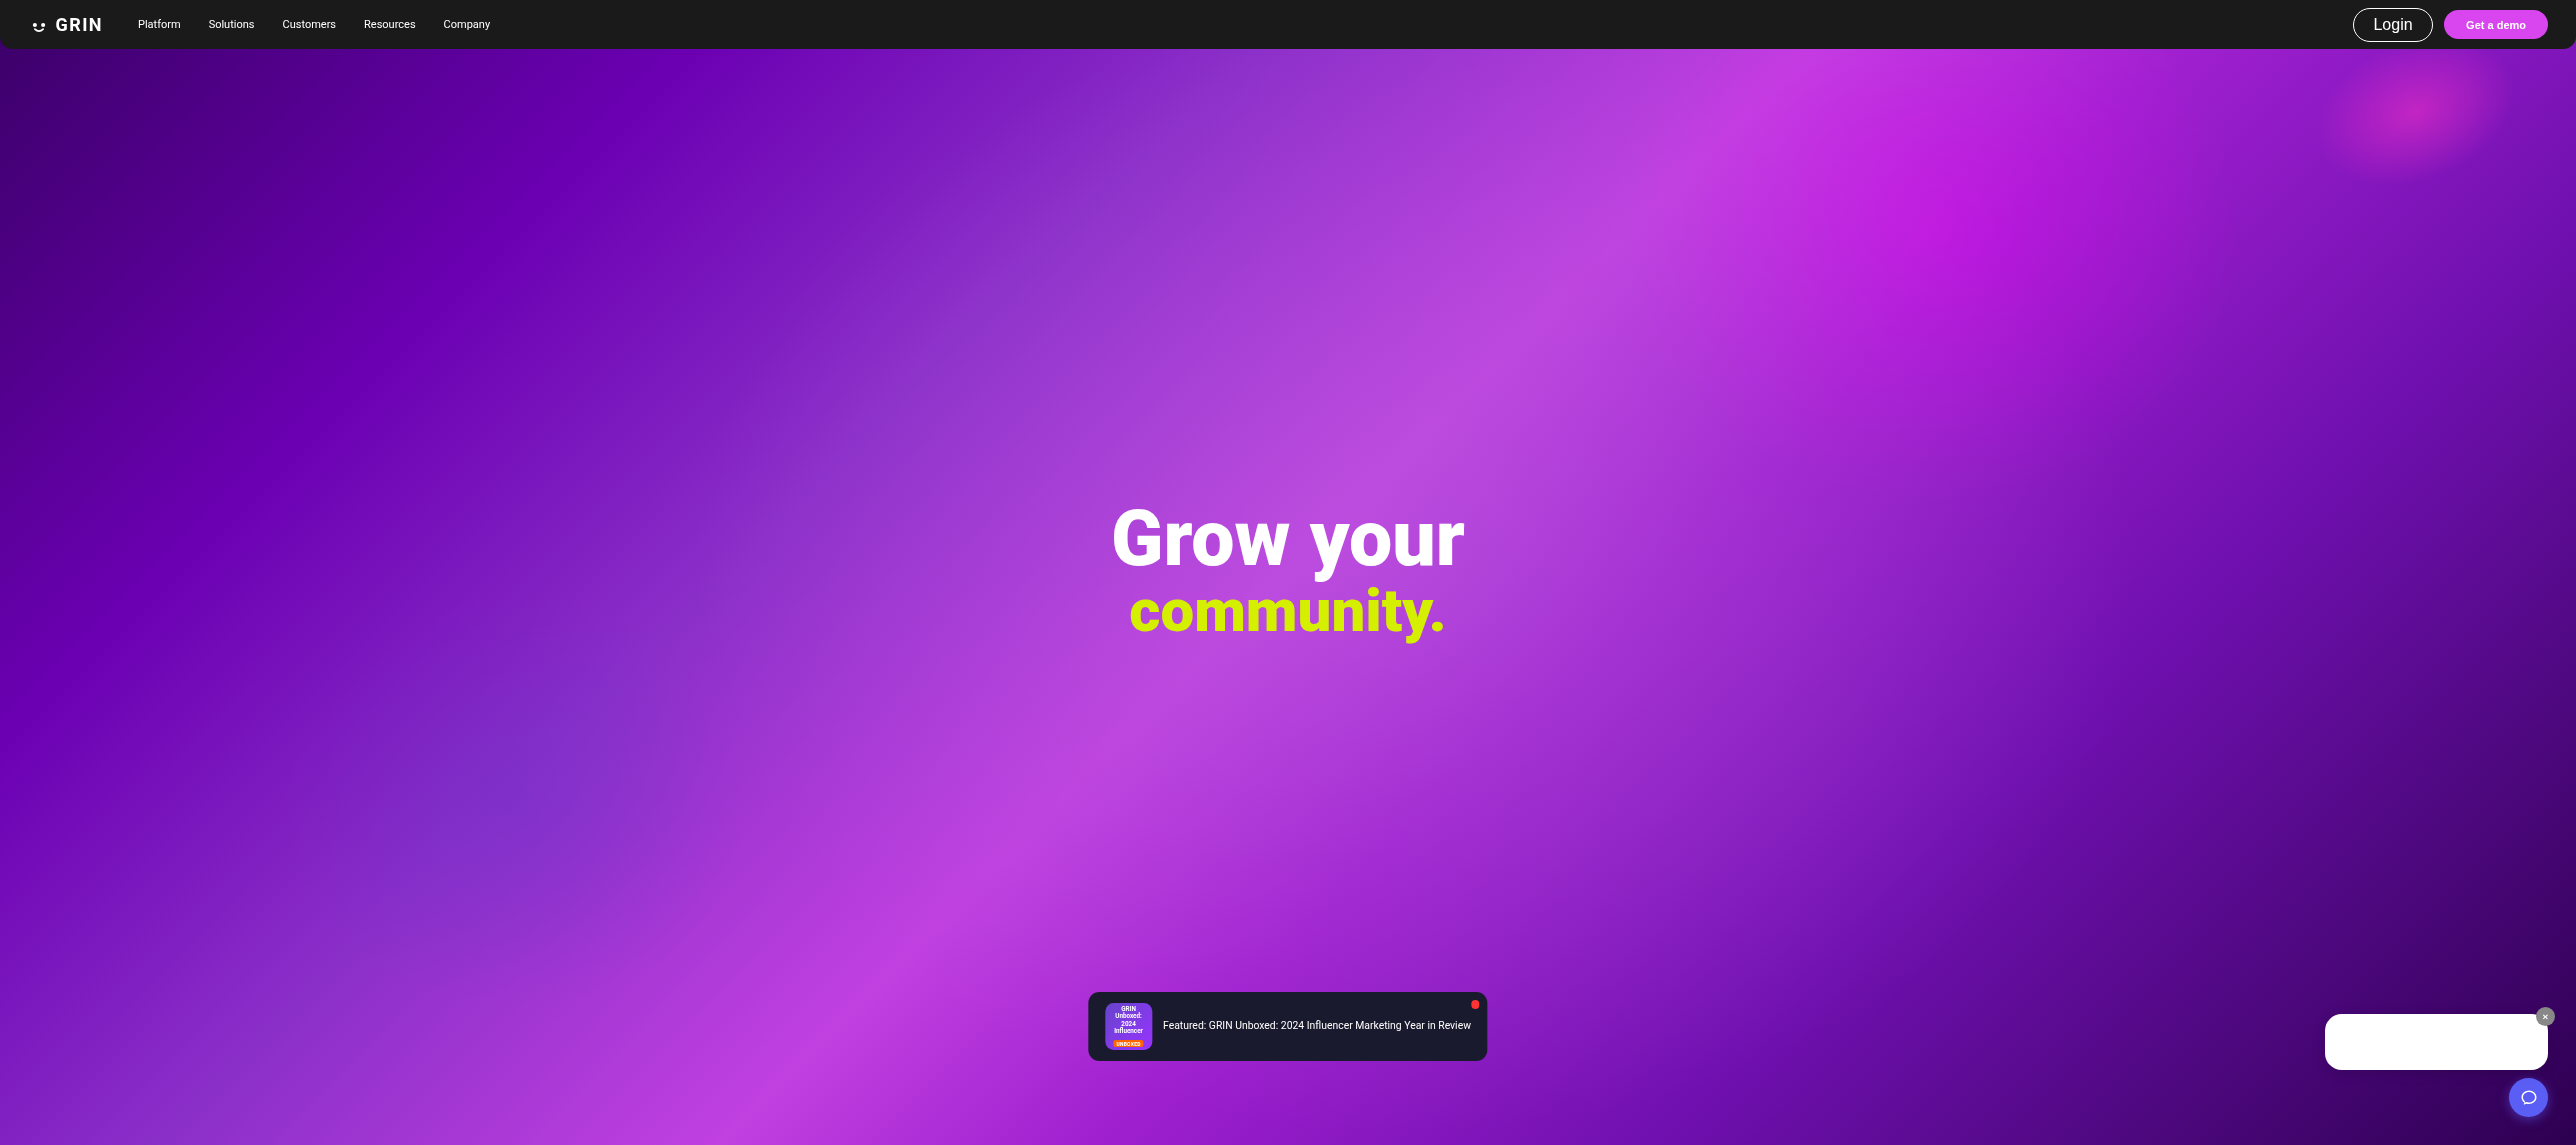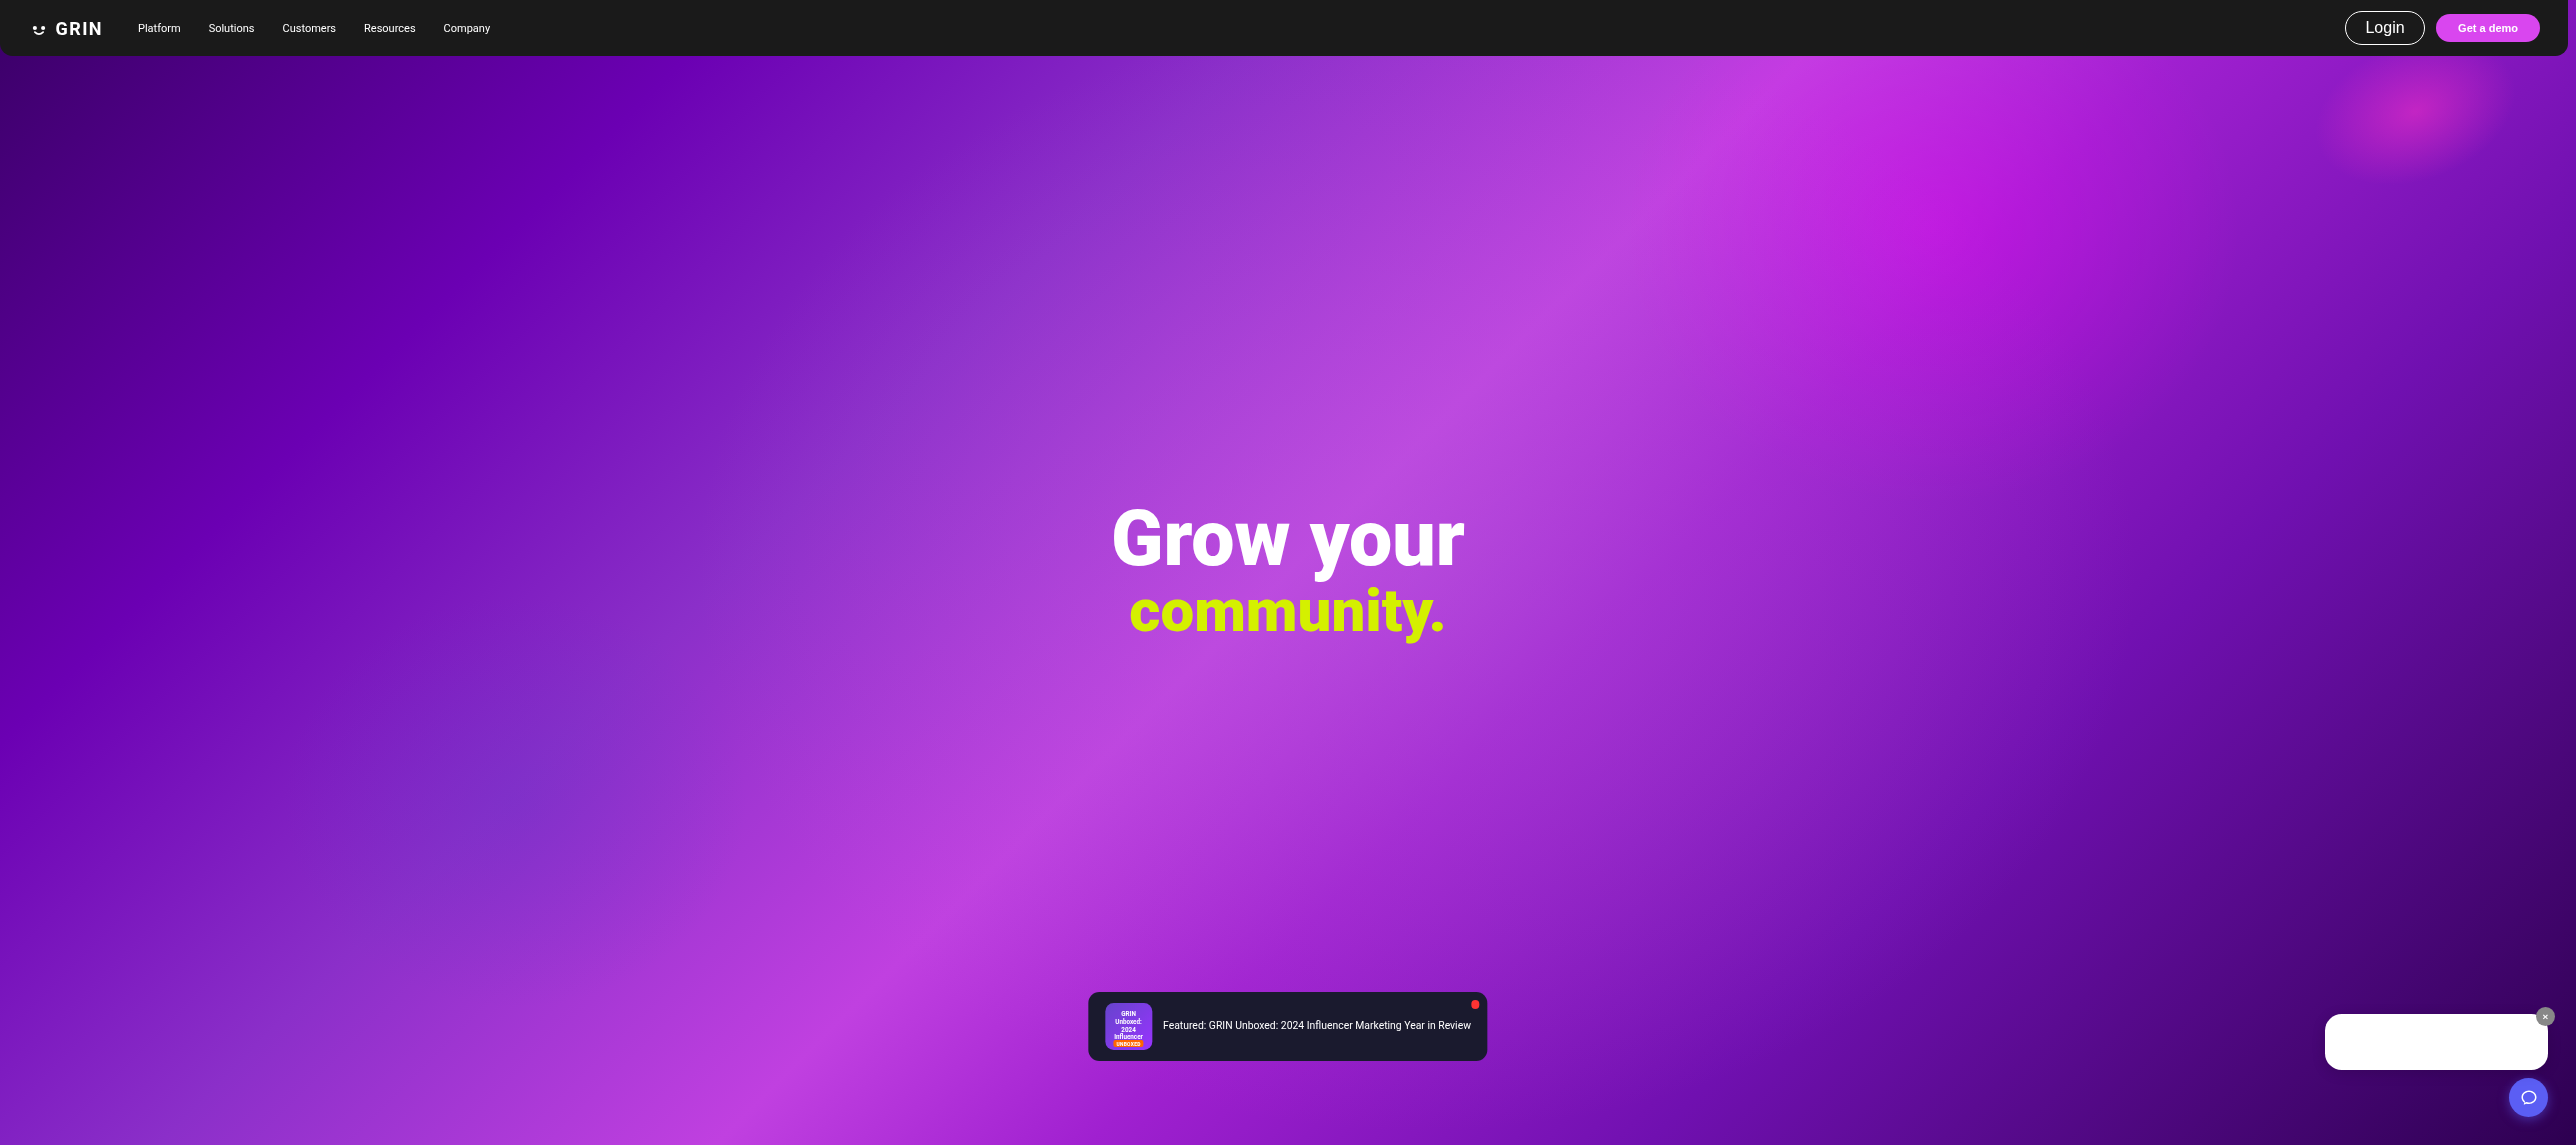--- a/index.html
+++ b/index.html
@@ -13,29 +13,29 @@
       overflow: hidden;
       width: 100vw;
       height: 100vh;
     }
 
     
     .navbar {
       position: fixed;
       top: 0;
       left: 0;
-      right: 8px;
+      right: 0;
       z-index: 100;
       background: #1a1a1a;
       border-radius: 0 0 12.5px 12.5px;
       display: flex;
       align-items: center;
       justify-content: space-between;
       padding: 0 28px;
-      height: 56px;
+      height: 49px;
     }
 
     .navbar-left {
       display: flex;
       align-items: center;
       gap: 35px;
     }
 
     .logo-container {
       display: flex;
@@ -196,21 +196,21 @@
       gap: 11px;
       min-width: 251px;
     }
 
     .featured-thumb {
       width: 47px;
       height: 47px;
       border-radius: 8.4px;
       background: linear-gradient(135deg, #6644cc, #9933ff);
       display: flex;
-      align-items: center;
+      align-items: flex-start;
       justify-content: center;
       flex-shrink: 0;
       position: relative;
       overflow: hidden;
     }
 
     .featured-thumb-text {
       color: #ffffff;
       font-size: 6.3px;
       font-weight: 700;

